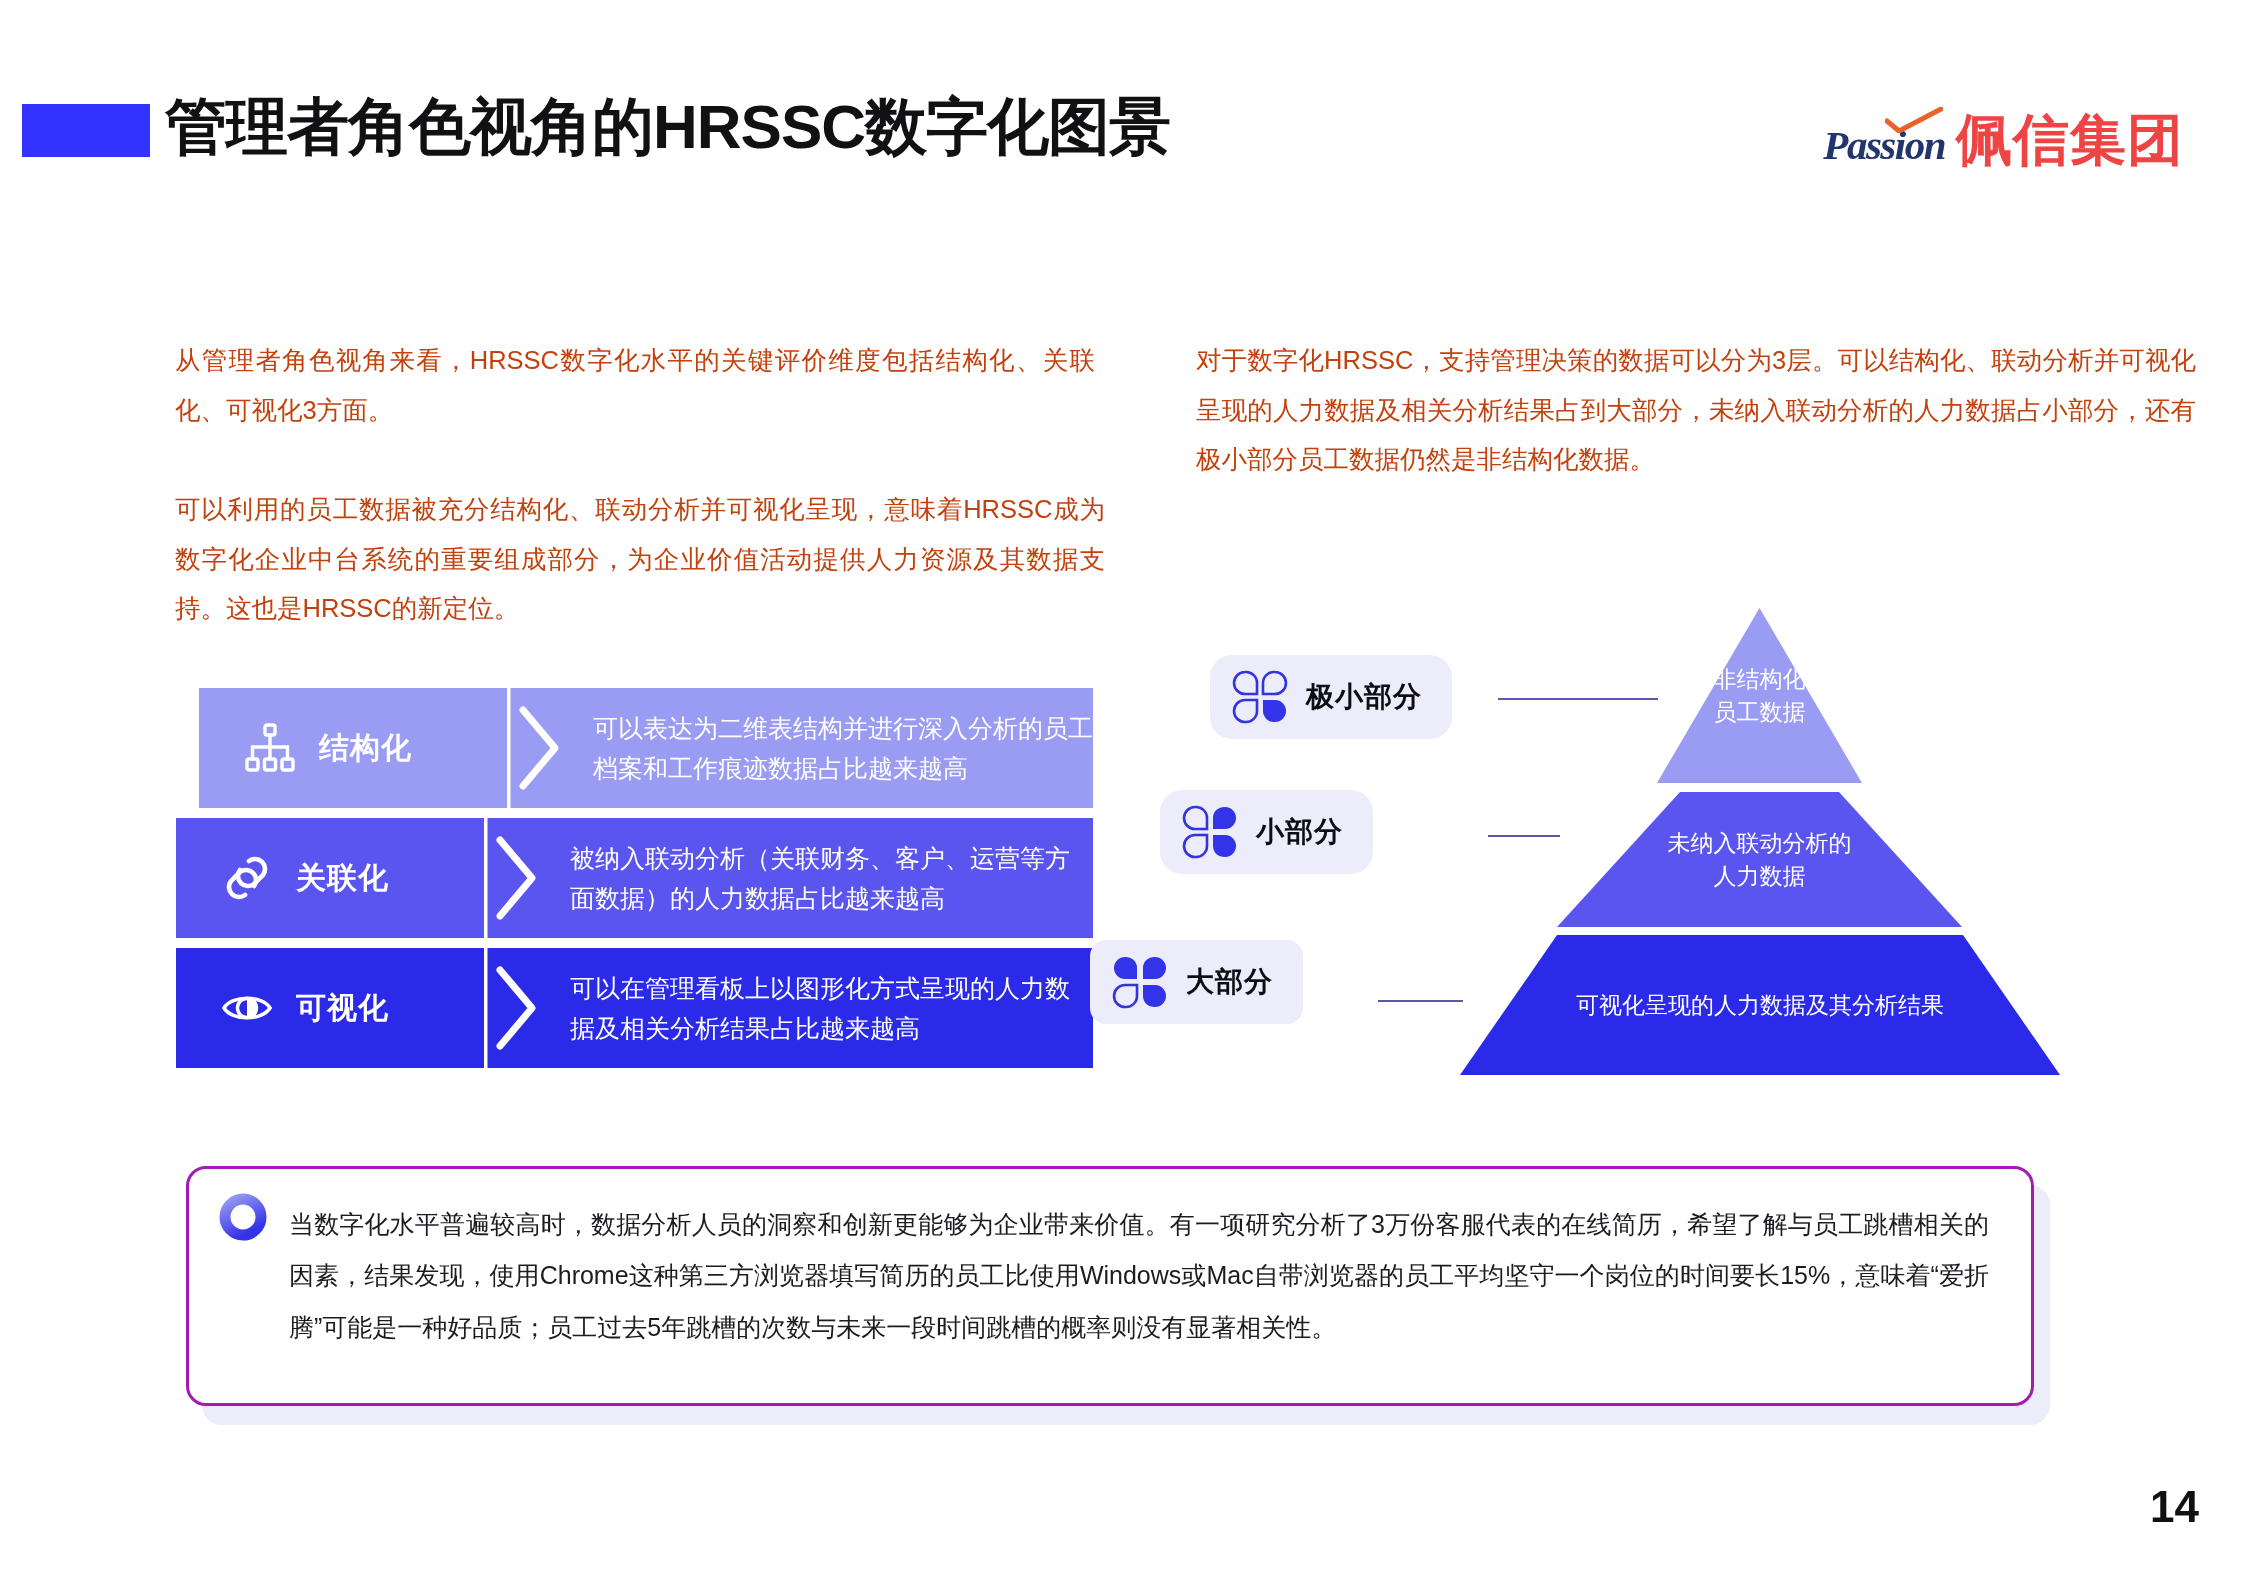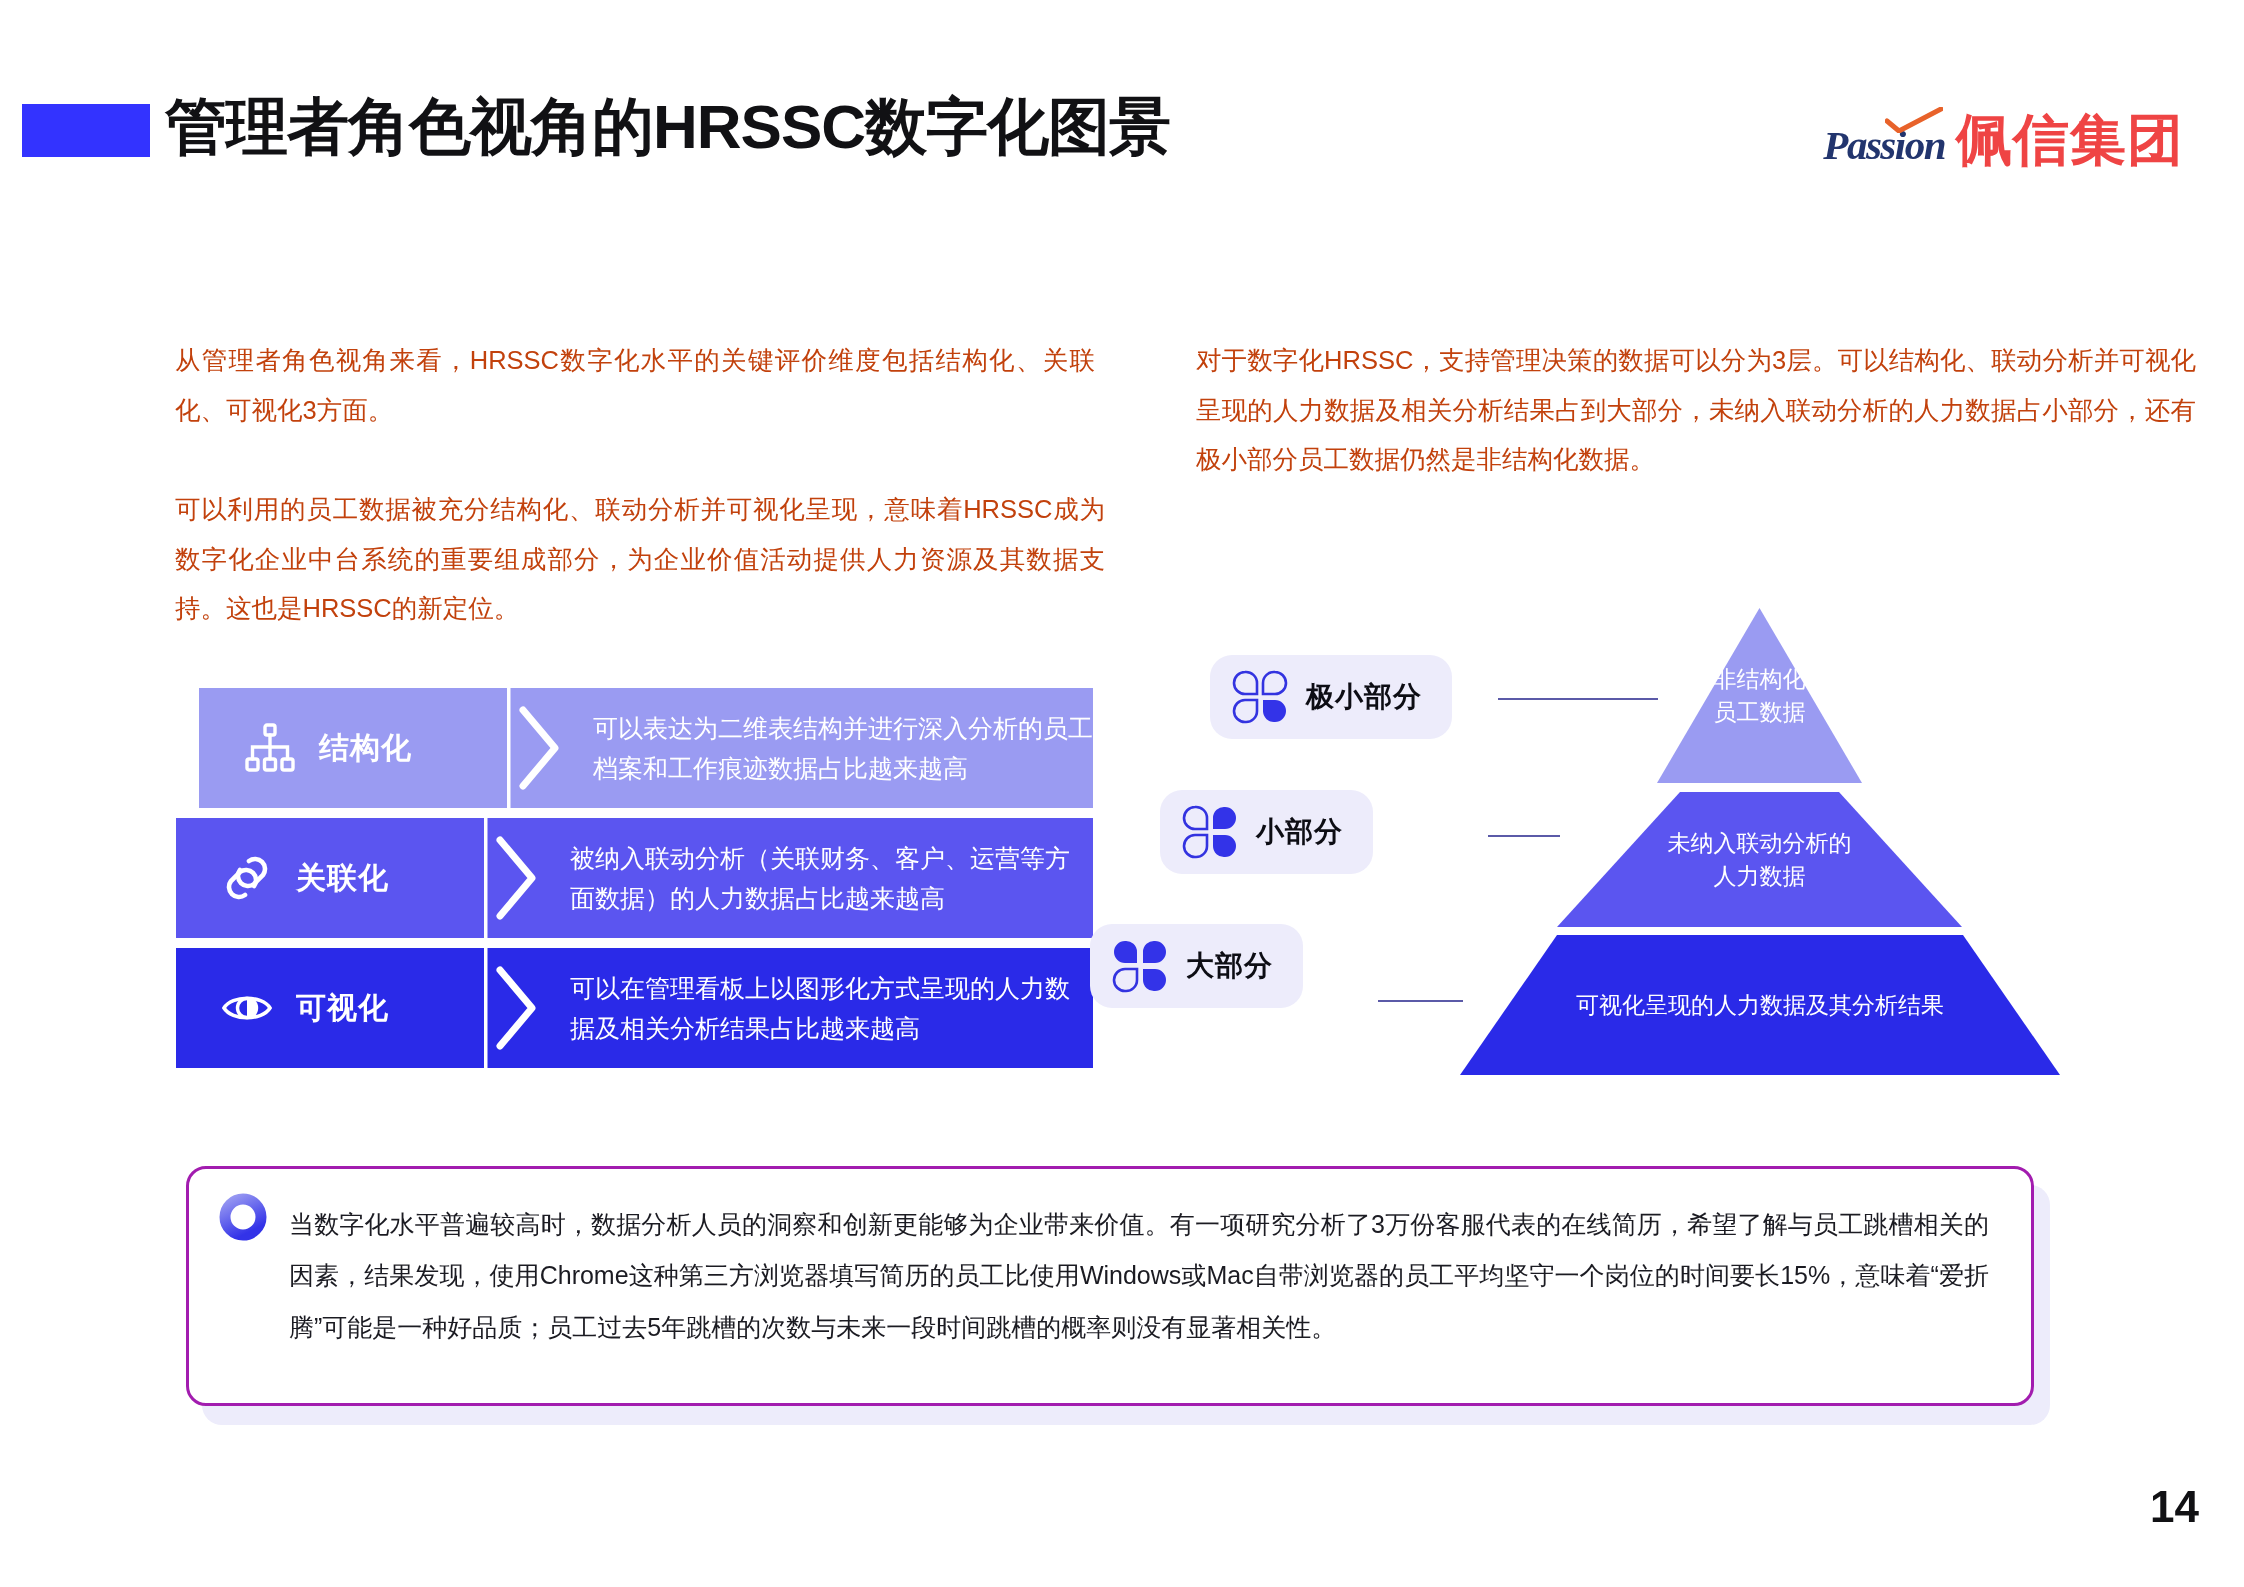--- a/index.html
+++ b/index.html
@@ -96,21 +96,21 @@
   
   .badge {
     position: absolute; display: flex; align-items: center; gap: 18px;
     background: #edecfb; border-radius: 22px; padding: 14px 30px 14px 22px;
     z-index: 5;
   }
   .badge-icon { width: 56px; height: 56px; flex: 0 0 56px; display:block; }
   .badge-label { font-size: 28px; font-weight: 700; color: #0d0d14; white-space: nowrap; letter-spacing: 1px; }
   .badge-3 { left: -20px; top: 75px; }
   .badge-2 { left: -70px; top: 210px; }
-  .badge-1 { left: -140px; top: 344px; }
+  .badge-1 { left: -140px; top: 360px; border-radius: 16px; }
   .connector { position: absolute; height: 2px; background: #5b5aa8; z-index: 4; }
   .conn-3 { left: 268px; top: 118px; width: 160px; }
   .conn-2 { left: 258px; top: 255px; width: 72px; }
   .conn-1 { left: 148px; top: 420px; width: 85px; }
 
   
   .callout-shadow {
     position: absolute; left: 202px; top: 1185px;
     width: 1848px; height: 240px;
     background: #edecfb; border-radius: 20px;

